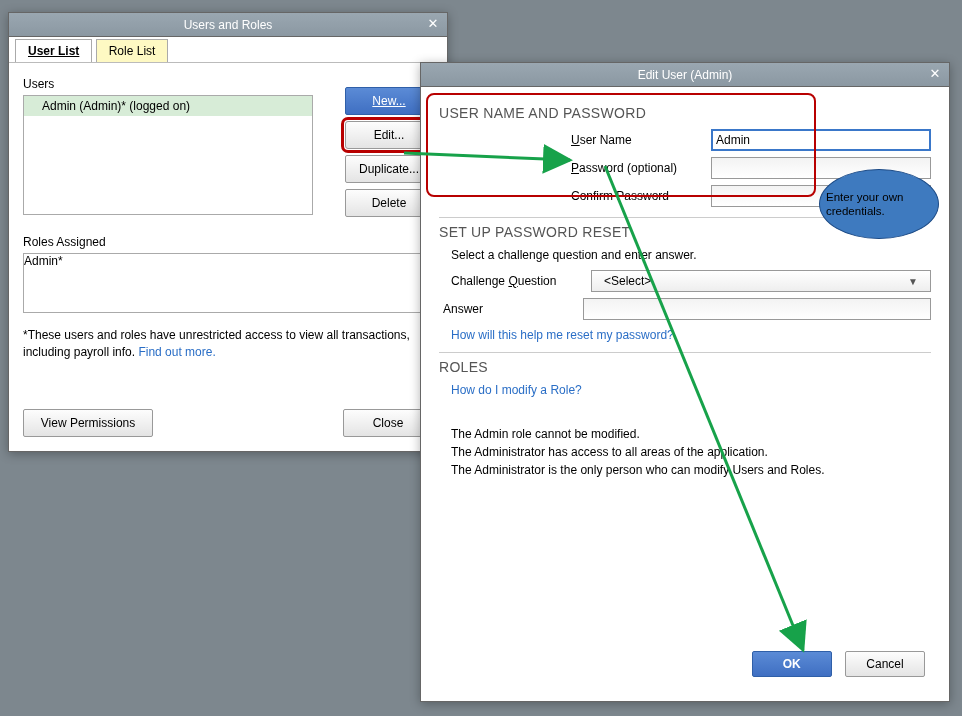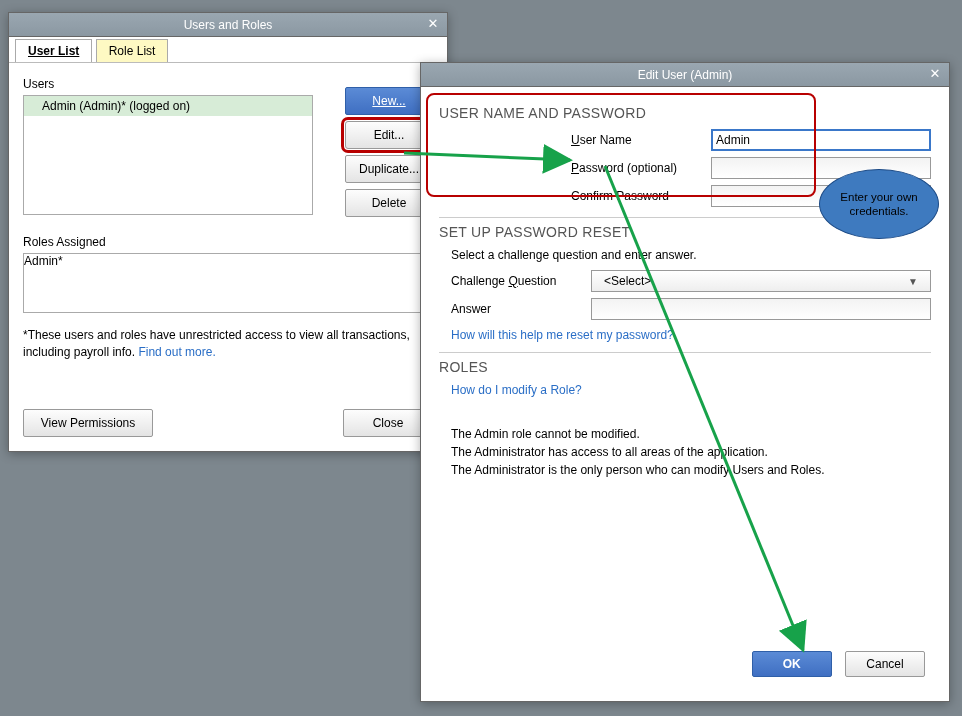--- a/index.html
+++ b/index.html
@@ -39,21 +39,21 @@
   .textinput.focus { border:1px solid #3a77c9; box-shadow:0 0 0 1px #3a77c9 inset; color:#000; background:#fff;}
   .textinput.focus::selection { background:#3a77c9; color:#fff;}
   .selectwrap { flex:1; height:22px; border:1px solid #999; background:linear-gradient(#fff,#eee); display:flex; align-items:center; justify-content:space-between; padding:0 12px; cursor:pointer;}
   .selectwrap .caret { font-size:10px; color:#555;}
   .linky { color:#2a6ec6; text-decoration:none; font-size:12px;}
   .roles-text { line-height:1.5; margin-top:6px;}
   .eu-buttons { position:absolute; right:24px; bottom:18px; }
   .eu-buttons .btn { display:inline-block; width:80px; margin-left:10px; height:26px;}
   .eu-buttons .btn.primary { text-decoration:none; font-weight:bold;}
   
-  .ellipse { position:absolute; width:120px; height:70px; background:#3e7abf; border:1px solid #1d4b86; border-radius:50%; color:#000; font-size:11.5px; display:flex; align-items:center; justify-content:center; text-align:center; padding:6px; line-height:1.25;}
+  .ellipse { position:absolute; width:120px; height:70px; background:#3e7abf; border:1px solid #1d4b86; border-radius:50%; color:#000; font-size:11.5px; display:flex; align-items:center; justify-content:center; text-align:left; padding:6px; line-height:1.25;}
   
   .red-box { position:absolute; border:2.5px solid #b80000; border-radius:8px; pointer-events:none;}
   
   #overlay { position:absolute; left:0; top:0; width:962px; height:716px; pointer-events:none;}
 </style>
 </head>
 <body>
 
 <div class="window" id="ur-window">
   <div class="titlebar">
@@ -119,21 +119,21 @@
     <div class="fieldset-lbl">SET UP PASSWORD RESET</div>
     <div style="margin:4px 0 8px 12px;">Select a challenge question and enter answer.</div>
 
     <div class="formrow" style="margin-left:12px;">
       <label><span>Challenge </span><span class="ul">Q</span><span>uestion</span></label>
       <div class="selectwrap">
         <span>&lt;Select&gt;</span>
         <span class="caret">▼</span>
       </div>
     </div>
-    <div class="formrow" style="margin-left:12px;">
+    <div class="formrow" style="margin-left:4px;">
       <label>Answer</label>
       <input class="textinput" style="flex: 1 1 0%;">
     </div>
     <div style="margin:8px 0 4px 12px;"><a href="#" class="linky">How will this help me reset my password?</a></div>
 
     <div class="divider"></div>
     <div class="fieldset-lbl">ROLES</div>
     <div style="margin-left:12px;"><a href="#" class="linky">How do I modify a Role?</a></div>
     <div class="roles-text" style="margin-left:12px; margin-top:28px;">
       <div>The Admin role cannot be modified.</div>

